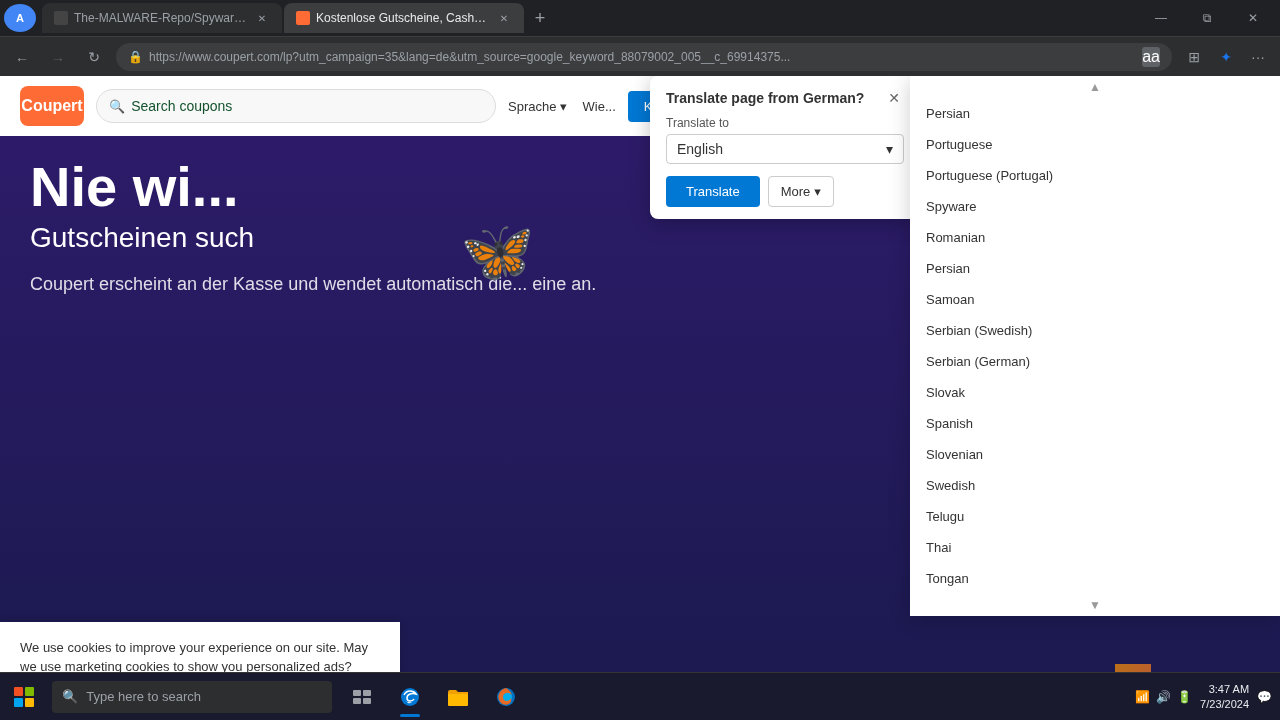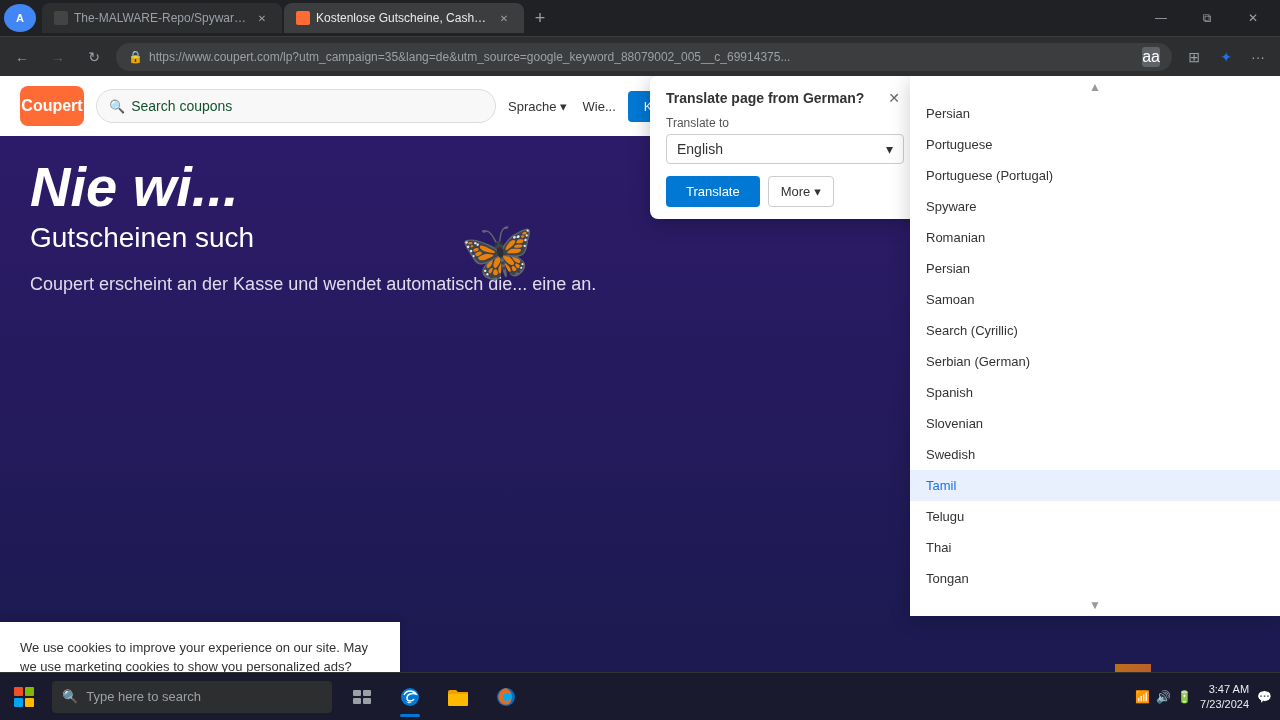--- a/index.html
+++ b/index.html
@@ -264,21 +264,20 @@
       position: absolute;
       left: 30px;
       top: 20px;
     }
 
     .hero-title-big {
       font-size: 56px;
       font-weight: bold;
       color: white;
       line-height: 1.1;
-      font-style: italic;
     }
 
     .hero-subtitle {
       font-size: 28px;
       color: white;
       margin-top: 4px;
     }
 
     .hero-description {
       font-size: 18px;
@@ -735,26 +734,26 @@
 <div class="language-list-container">
   <div class="scroll-indicator-top">▲</div>
   <ul class="language-list" id="lang-list">
   <li class="language-item">Persian</li>
       <li class="language-item">Portuguese</li>
       <li class="language-item">Portuguese (Portugal)</li>
       <li class="language-item">Spyware</li>
       <li class="language-item">Romanian</li>
       <li class="language-item">Persian</li>
       <li class="language-item">Samoan</li>
-      <li class="language-item">Search (Cyrillic)</li>
+      <li class="language-item">Serbian (Swedish)</li>
       <li class="language-item">Serbian (German)</li>
+      <li class="language-item">Slovak</li>
       <li class="language-item">Spanish</li>
       <li class="language-item">Slovenian</li>
       <li class="language-item">Swedish</li>
-      <li class="language-item highlighted">Tamil</li>
       <li class="language-item">Telugu</li>
       <li class="language-item">Thai</li>
       <li class="language-item">Tongan</li>
     </ul>
   <div class="scroll-indicator-bottom">▼</div>
 </div>
 
 <div class="taskbar">
   <div class="start-btn">
     <div class="start-icon">

